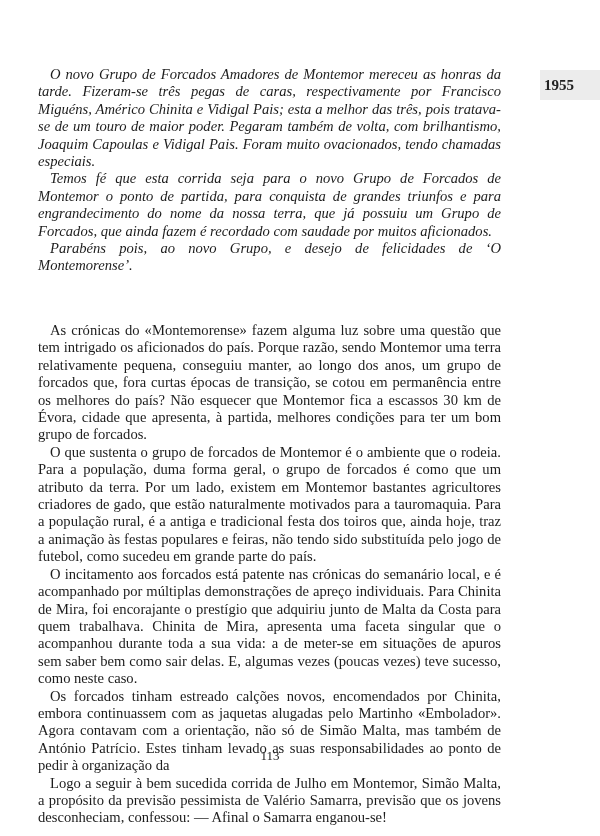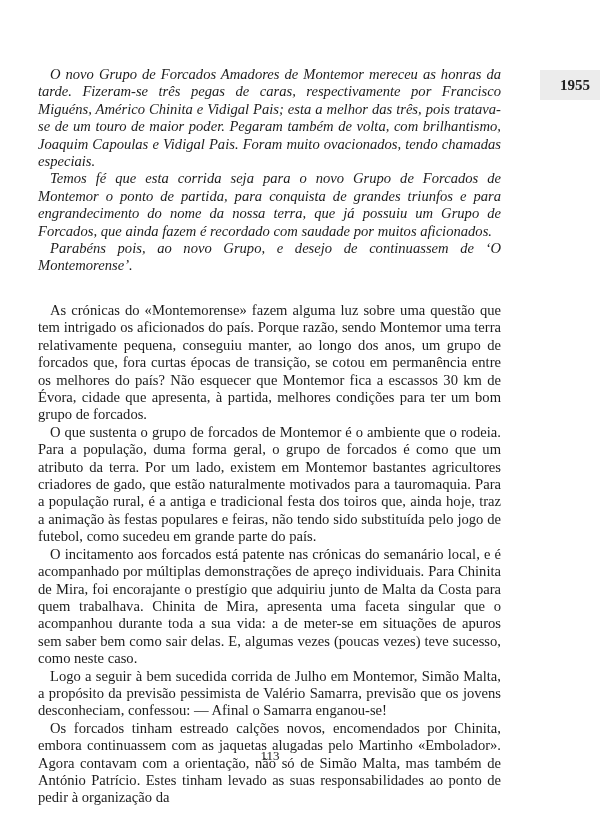--- a/index.html
+++ b/index.html
@@ -9,34 +9,34 @@
     left: 38px;
     width: 463px;
     font-family: "Liberation Serif", serif;
     font-size: 14.6px;
     line-height: 17.4px;
     color: #1c1c1c;
     text-align: justify;
   }
   .page-text p { margin: 0; text-indent: 12px; }
   .block-1 { top: 66px; font-style: italic; }
-  .block-2 { top: 302px; }
+  .block-2 { top: 322px; }
   .year-box {
     position: absolute;
     left: 540px;
     top: 70px;
     width: 60px;
     height: 30px;
     background: #ececec;
     font-family: "Liberation Serif", serif;
     font-weight: bold;
     font-size: 15px;
     line-height: 30px;
     color: #222;
-    padding-left: 20px;
+    padding-left: 4px;
     box-sizing: border-box;
   }
   .page-number {
     position: absolute;
     top: 748px;
     left: 0;
     width: 540px;
     text-align: center;
     font-family: "Liberation Serif", serif;
     font-size: 13px;
@@ -44,24 +44,24 @@
   }
 </style>
 </head>
 <body>
 
 <div class="year-box">1955</div>
 
 <div class="page-text block-1">
   <p>O novo Grupo de Forcados Amadores de Montemor mereceu as honras da tarde. Fizeram-se três pegas de caras, respectivamente por Francisco Miguéns, Américo Chinita e Vidigal Pais; esta a melhor das três, pois tratava-se de um touro de maior poder. Pegaram também de volta, com brilhantismo, Joaquim Capoulas e Vidigal Pais. Foram muito ovacionados, tendo chamadas especiais.</p>
   <p>Temos fé que esta corrida seja para o novo Grupo de Forcados de Montemor o ponto de partida, para conquista de grandes triunfos e para engrandecimento do nome da nossa terra, que já possuiu um Grupo de Forcados, que ainda fazem é recordado com saudade por muitos aficionados.</p>
-  <p>Parabéns pois, ao novo Grupo, e desejo de continuassem de ‘O Montemorense’.</p>
+  <p>Parabéns pois, ao novo Grupo, e desejo de felicidades de ‘O Montemorense’.</p>
 </div>
 
 <div class="page-text block-2">
   <p>As crónicas do «Montemorense» fazem alguma luz sobre uma questão que tem intrigado os aficionados do país. Porque razão, sendo Montemor uma terra relativamente pequena, conseguiu manter, ao longo dos anos, um grupo de forcados que, fora curtas épocas de transição, se cotou em permanência entre os melhores do país? Não esquecer que Montemor fica a escassos 30 km de Évora, cidade que apresenta, à partida, melhores condições para ter um bom grupo de forcados.</p>
   <p>O que sustenta o grupo de forcados de Montemor é o ambiente que o rodeia. Para a população, duma forma geral, o grupo de forcados é como que um atributo da terra. Por um lado, existem em Montemor bastantes agricultores criadores de gado, que estão naturalmente motivados para a tauromaquia. Para a população rural, é a antiga e tradicional festa dos toiros que, ainda hoje, traz a animação às festas populares e feiras, não tendo sido substituída pelo jogo de futebol, como sucedeu em grande parte do país.</p>
   <p>O incitamento aos forcados está patente nas crónicas do semanário local, e é acompanhado por múltiplas demonstrações de apreço individuais. Para Chinita de Mira, foi encorajante o prestígio que adquiriu junto de Malta da Costa para quem trabalhava. Chinita de Mira, apresenta uma faceta singular que o acompanhou durante toda a sua vida: a de meter-se em situações de apuros sem saber bem como sair delas. E, algumas vezes (poucas vezes) teve sucesso, como neste caso.</p>
+  <p>Os forcados tinham estreado calções novos, encomendados por Chinita, embora continuassem com as jaquetas alugadas pelo Martinho «Embolador». Agora contavam com a orientação, não só de Simão Malta, mas também de António Patrício. Estes tinham levado as suas responsabilidades ao ponto de pedir à organização da</p>
   <p>Logo a seguir à bem sucedida corrida de Julho em Montemor, Simão Malta, a propósito da previsão pessimista de Valério Samarra, previsão que os jovens desconheciam, confessou: — Afinal o Samarra enganou-se!</p>
-  <p>Os forcados tinham estreado calções novos, encomendados por Chinita, embora continuassem com as jaquetas alugadas pelo Martinho «Embolador». Agora contavam com a orientação, não só de Simão Malta, mas também de António Patrício. Estes tinham levado as suas responsabilidades ao ponto de pedir à organização da</p>
 </div>
 
 <div class="page-number">113</div>
 
 </body></html>

